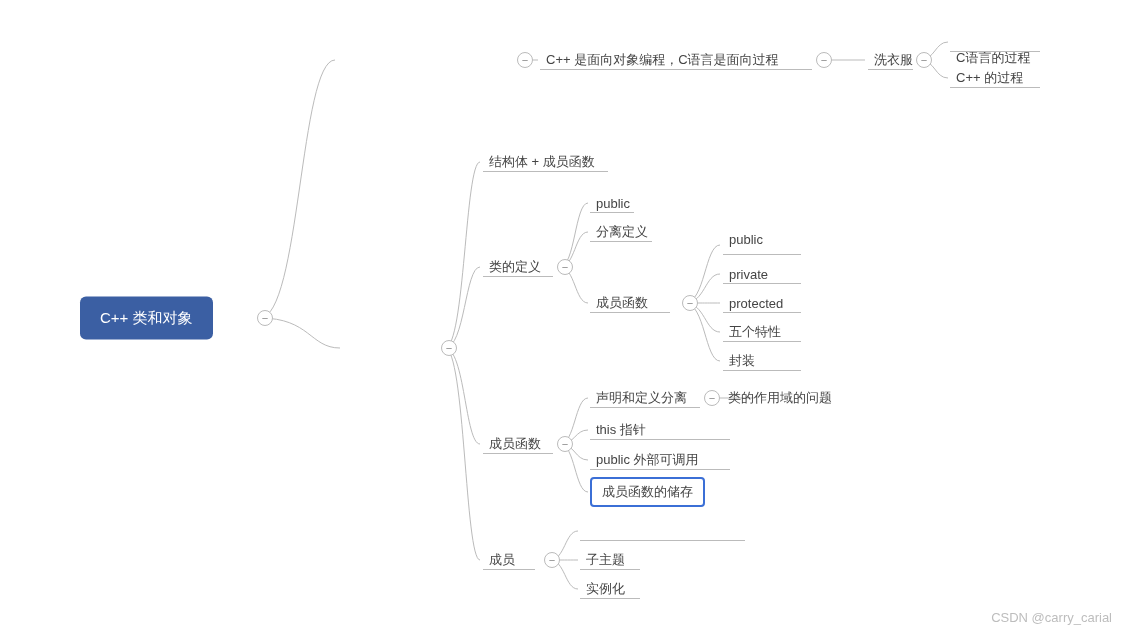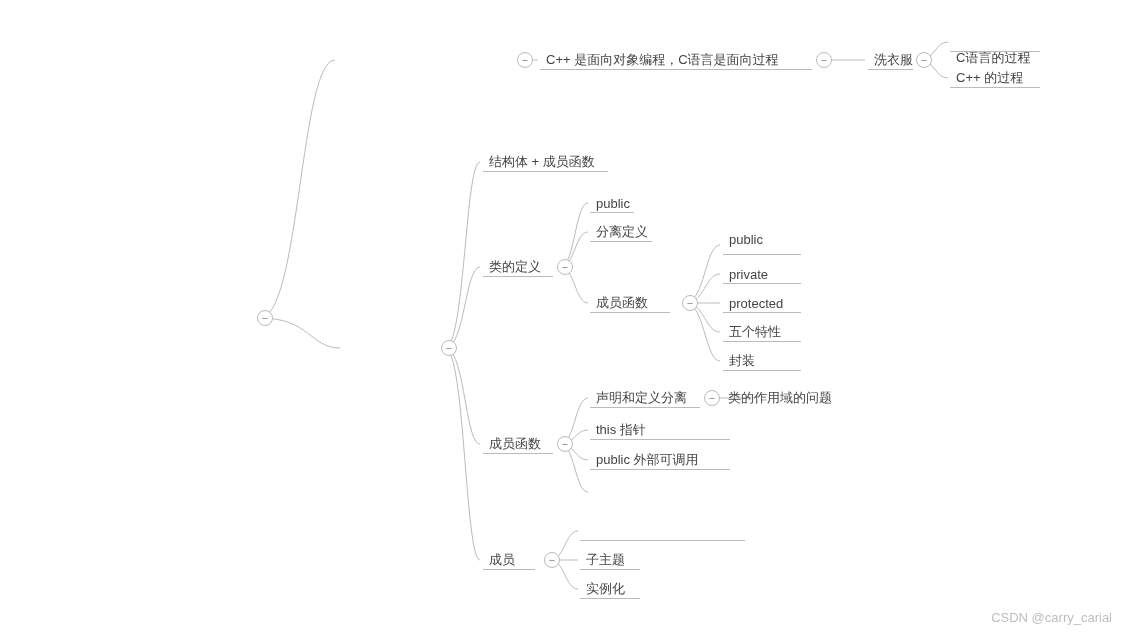--- a/index.html
+++ b/index.html
@@ -43,20 +43,21 @@
     <path d="M560 444 C575 444 575 430 588 430"></path>
     <path d="M560 444 C575 444 575 460 588 460"></path>
     <path d="M560 444 C575 444 575 492 588 492"></path>
     <path d="M708 398 L755 398"></path>
     <path d="M550 560 C565 560 565 531 578 531"></path>
     <path d="M550 560 C565 560 565 560 578 560"></path>
     <path d="M550 560 C565 560 565 589 578 589"></path>
   </g>
 </svg>
 
+<div class="node root" style="left:80px;top:318px"><span>C++ 类和对象</span></div>
 <div class="tog" style="left:265px;top:318px"></div>
 
 <div class="tog" style="left:525px;top:60px"></div>
 <div class="node txt" style="left:540px;top:60px">C++ 是面向对象编程，C语言是面向过程</div>
 <div class="underline" style="left:540px;top:69px;width:272px"></div>
 <div class="tog" style="left:824px;top:60px"></div>
 <div class="node txt" style="left:868px;top:60px">洗衣服</div>
 <div class="underline" style="left:868px;top:69px;width:45px"></div>
 <div class="tog" style="left:924px;top:60px"></div>
 <div class="node txt" style="left:950px;top:58px">C语言的过程</div>
@@ -94,20 +95,21 @@
 <div class="underline" style="left:483px;top:453px;width:70px"></div>
 <div class="tog" style="left:565px;top:444px"></div>
 <div class="node txt" style="left:590px;top:398px">声明和定义分离</div>
 <div class="underline" style="left:590px;top:407px;width:110px"></div>
 <div class="tog" style="left:712px;top:398px"></div>
 <div class="node txt" style="left:722px;top:398px">类的作用域的问题</div>
 <div class="node txt" style="left:590px;top:430px">this 指针</div>
 <div class="underline" style="left:590px;top:439px;width:140px"></div>
 <div class="node txt" style="left:590px;top:460px">public 外部可调用</div>
 <div class="underline" style="left:590px;top:469px;width:140px"></div>
+<div class="node sel" style="left:590px;top:492px">成员函数的储存</div>
 
 <div class="node txt" style="left:483px;top:560px">成员</div>
 <div class="underline" style="left:483px;top:569px;width:52px"></div>
 <div class="tog" style="left:552px;top:560px"></div>
 <div class="underline" style="left:580px;top:540px;width:165px"></div>
 <div class="node txt" style="left:580px;top:560px">子主题</div>
 <div class="underline" style="left:580px;top:569px;width:60px"></div>
 <div class="node txt" style="left:580px;top:589px">实例化</div>
 <div class="underline" style="left:580px;top:598px;width:60px"></div>
 

